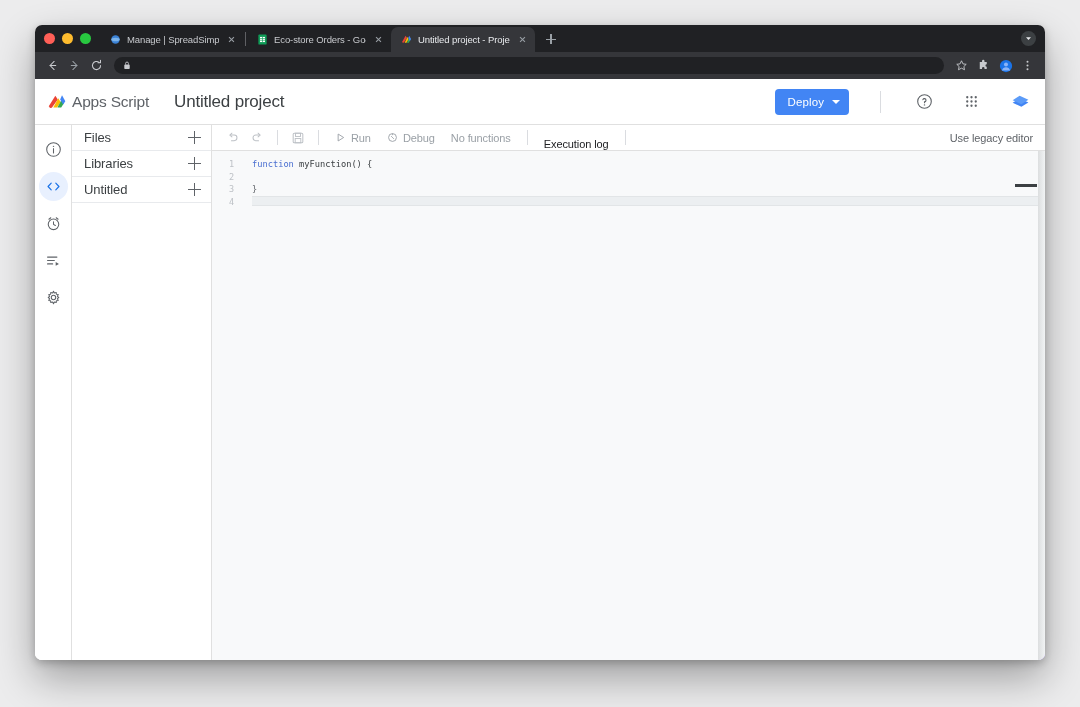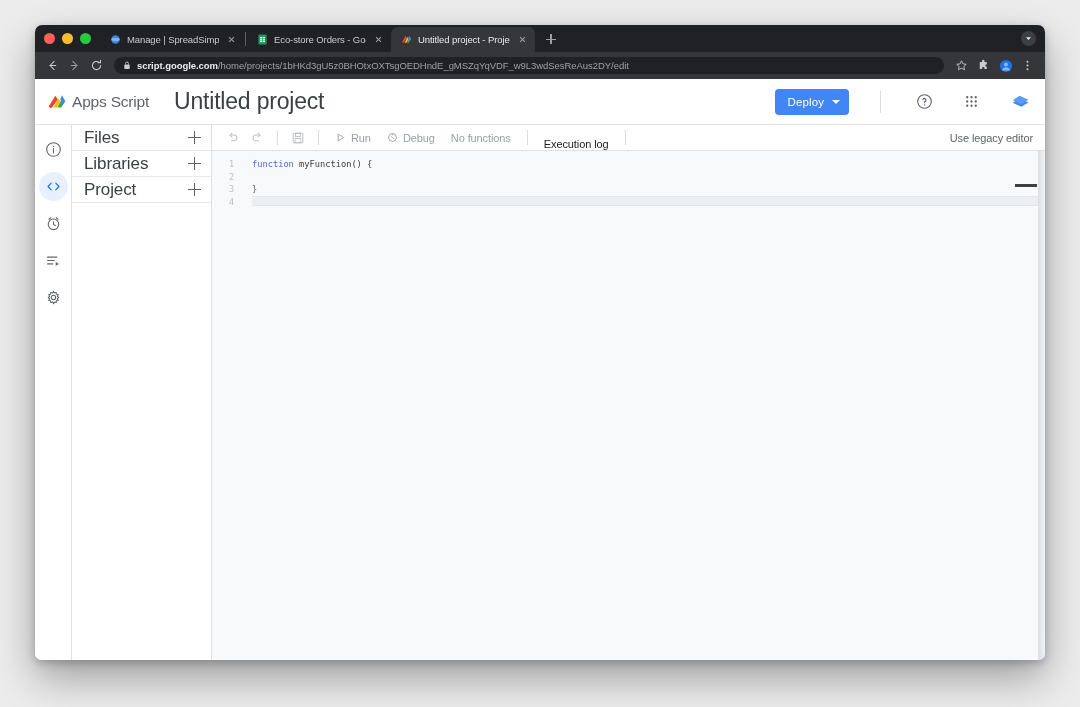--- a/index.html
+++ b/index.html
@@ -152,21 +152,21 @@
     display: flex;
     align-items: center;
     padding: 0 13px 0 12px;
     flex: 0 0 auto;
   }
   .brand { display: flex; align-items: center; gap: 5px; }
   .brand-name {
     font-size: 15.5px; color: #5f6368; letter-spacing: -0.2px;
   }
   .project-title {
-    font-size: 23px; color: #3c4043; margin-left: 25px; letter-spacing: -0.2px;
+    font-size: 17px; color: #3c4043; margin-left: 25px; letter-spacing: -0.2px;
   }
   .header-right {
     margin-left: auto; display: flex; align-items: center; gap: 19px;
   }
   .deploy-btn {
     height: 26px;
     background: #4285f4;
     color: #fff;
     border-radius: 4px;
     display: flex;
@@ -225,21 +225,21 @@
     flex-direction: column;
   }
   .panel-row {
     height: 26px;
     display: flex;
     align-items: center;
     padding: 0 8px 0 12px;
     border-bottom: 1px solid #e8eaed;
   }
   .panel-label {
-    font-size: 17px; color: #3c4043; flex: 1 1 auto; letter-spacing: -0.1px;
+    font-size: 13px; color: #3c4043; flex: 1 1 auto; letter-spacing: -0.1px;
   }
   .plus-btn {
     width: 17px; height: 17px; position: relative; flex: 0 0 17px;
   }
   .plus-btn::before, .plus-btn::after {
     content: ""; position: absolute; background: #5f6368;
   }
   .plus-btn::before { left: 2px; top: 8px; width: 13px; height: 1.3px; }
   .plus-btn::after  { left: 7.8px; top: 2px; width: 1.3px; height: 13px; }
 
@@ -433,21 +433,20 @@
         </svg>
     </div>
 
     <div class="omnibox">
       <span style="display:flex;align-items:center;">
         <svg width="8" height="9" viewBox="0 0 10 11">
             <rect x="1.6" y="4.4" width="6.8" height="5.4" rx="1" fill="#c8cace"></rect>
             <path d="M3.2 4.4 V3 A1.8 1.8 0 0 1 6.8 3 V4.4" stroke="#c8cace" stroke-width="1.1" fill="none"></path>
           </svg>
       </span>
-      <span class="omni-url"><span class="omni-host">script.google.com</span><span class="omni-path">/home/projects/1bHKd3gU5z0BHOtxOXTsgOEDHndE_gMSZqYqVDF_w9L3wdSesReAus2DY/edit</span></span>
     </div>
 
     <div class="tb-icon">
       <svg width="13" height="13" viewBox="0 0 16 16">
           <path d="M8 2.2 L9.8 6 L13.8 6.5 L10.9 9.3 L11.7 13.2 L8 11.3 L4.3 13.2 L5.1 9.3 L2.2 6.5 L6.2 6 Z" stroke="#c8cace" stroke-width="1.1" fill="none" stroke-linejoin="round"></path>
         </svg>
     </div>
     <div class="tb-icon">
       <svg width="13" height="13" viewBox="0 0 16 16">
           <path d="M6.2 2.4 A1.5 1.5 0 0 1 9.2 2.4 L9.2 3.6 L12 3.6 L12 6.4 A1.5 1.5 0 1 0 12 9.6 L12 12.4 L9.2 12.4 L9.2 11.2 A1.5 1.5 0 0 0 6.2 11.2 L6.2 12.4 L3.4 12.4 L3.4 3.6 L6.2 3.6 Z" fill="#c8cace"></path>
@@ -574,21 +573,21 @@
     <div class="file-panel">
       <div class="panel-row">
         <span class="panel-label">Files</span>
         <span class="plus-btn"></span>
       </div>
       <div class="panel-row">
         <span class="panel-label">Libraries</span>
         <span class="plus-btn"></span>
       </div>
       <div class="panel-row">
-        <span class="panel-label">Project</span>
+        <span class="panel-label">Untitled</span>
         <span class="plus-btn"></span>
       </div>
     </div>
 
     <div class="editor-area">
 
       <div class="editor-toolbar">
         <div class="tool-btn">
           <svg width="14" height="14" viewBox="0 0 18 18">
               <path d="M5.5 5.2 H10.5 A3.6 3.6 0 0 1 10.5 12.4 H7" stroke="#bdc1c6" stroke-width="1.3" fill="none" stroke-linecap="round"></path>

